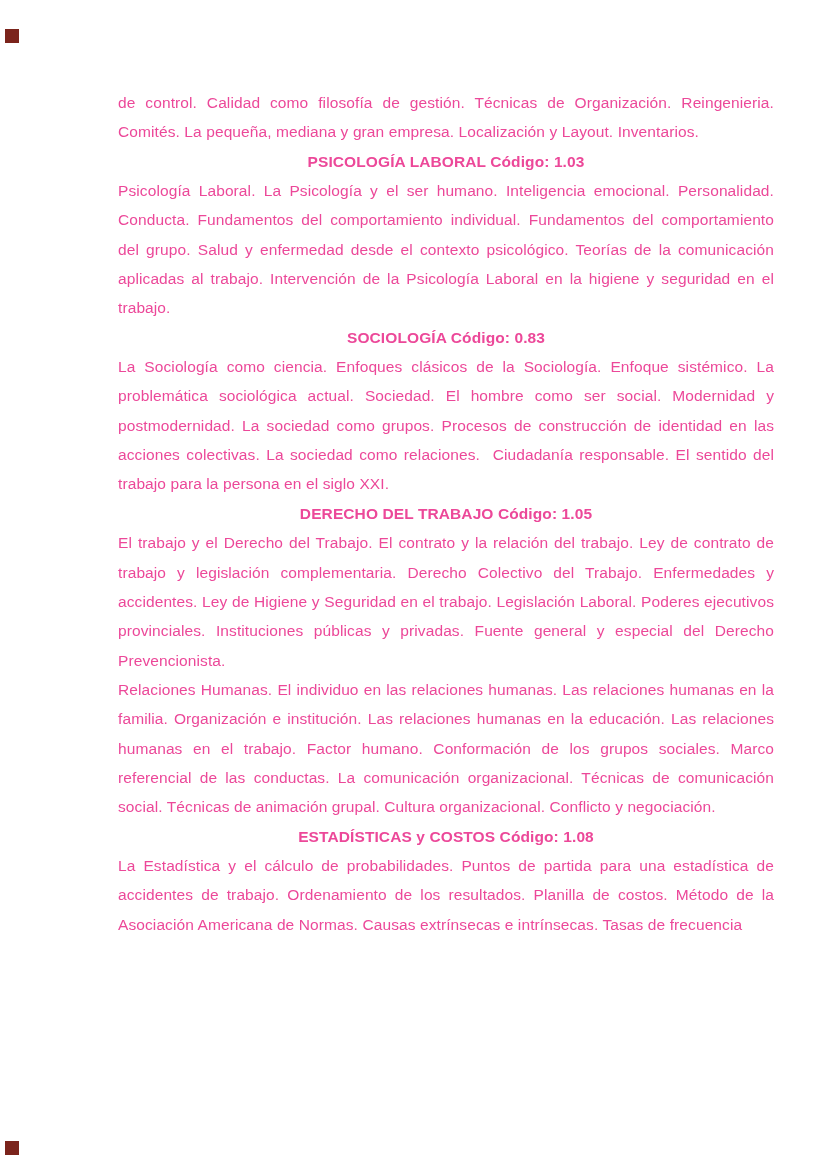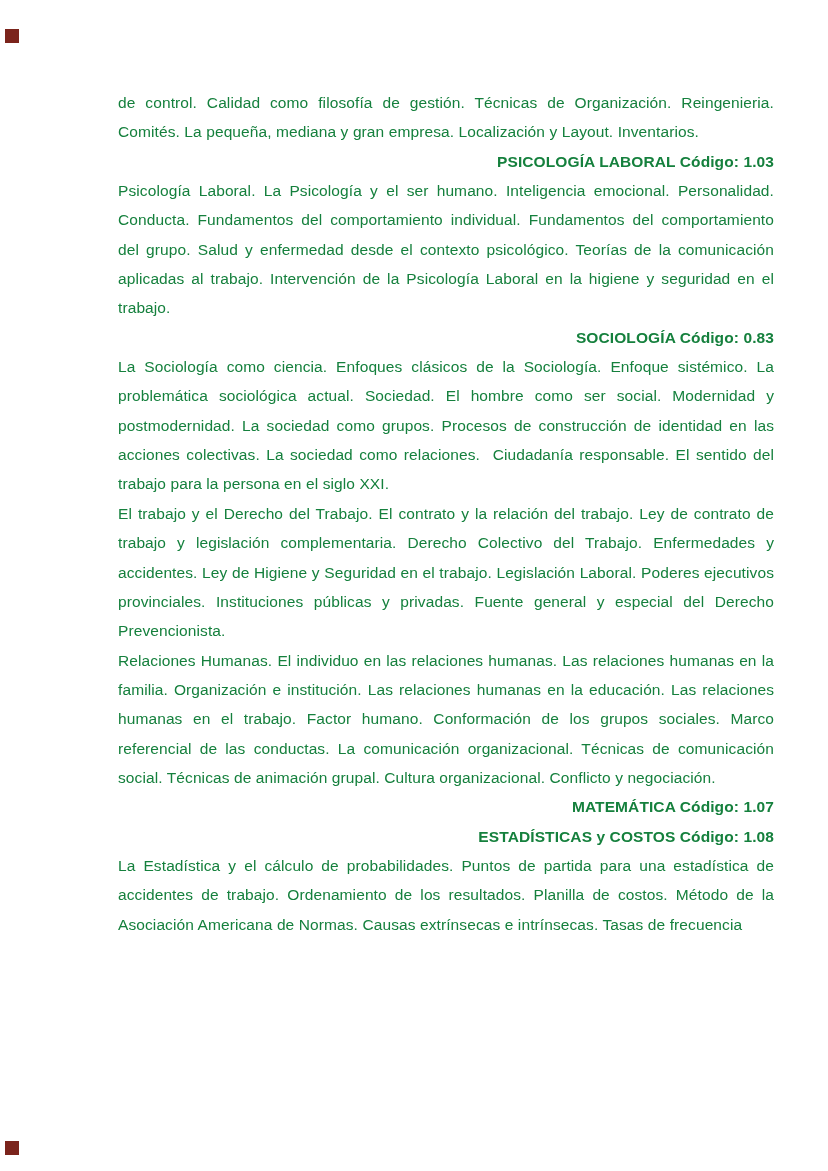--- a/index.html
+++ b/index.html
@@ -20,52 +20,52 @@
     width: 14px;
     height: 14px;
   }
   .corner-marker.top { left: 5px; top: 29px; }
   .corner-marker.bottom { left: 5px; top: 1141px; }
   .doc-content {
     position: absolute;
     left: 118px;
     top: 88px;
     width: 656px;
-    color: #15803d;
+    color: #ec4899;
     font-size: 15.5px;
     line-height: 29.35px;
     letter-spacing: 0.1px;
   }
   .para {
     margin: 0;
     text-align: justify;
     white-space: pre-wrap;
   }
   .heading {
     margin: 0;
     font-weight: bold;
-    text-align: right;
+    text-align: center;
     white-space: pre-wrap;
   }
 </style>
 </head>
 <body>
 
 <div class="page">
 
   <div class="corner-marker top" style="background-color: rgb(123, 36, 28);"></div>
 
   <div class="corner-marker bottom" style="background-color: rgb(123, 36, 28);"></div>
 
   <div class="doc-content">
     <p class="para">de control. Calidad como filosofía de gestión. Técnicas de Organización. Reingenieria. Comités. La pequeña, mediana y gran empresa. Localización y Layout. Inventarios.</p>
     <p class="heading">PSICOLOGÍA LABORAL Código: 1.03</p>
     <p class="para">Psicología Laboral. La Psicología y el ser humano. Inteligencia emocional. Personalidad. Conducta. Fundamentos del comportamiento individual. Fundamentos del comportamiento del grupo. Salud y enfermedad desde el contexto psicológico. Teorías de la comunicación aplicadas al trabajo. Intervención de la Psicología Laboral en la higiene y seguridad en el trabajo.</p>
     <p class="heading">SOCIOLOGÍA Código: 0.83</p>
     <p class="para">La Sociología como ciencia. Enfoques clásicos de la Sociología. Enfoque sistémico. La problemática sociológica actual. Sociedad. El hombre como ser social. Modernidad y postmodernidad. La sociedad como grupos. Procesos de construcción de identidad en las acciones colectivas. La sociedad como relaciones.  Ciudadanía responsable. El sentido del trabajo para la persona en el siglo XXI.</p>
+    <p class="heading">DERECHO DEL TRABAJO Código: 1.05</p>
     <p class="para">El trabajo y el Derecho del Trabajo. El contrato y la relación del trabajo. Ley de contrato de trabajo y legislación complementaria. Derecho Colectivo del Trabajo. Enfermedades y accidentes. Ley de Higiene y Seguridad en el trabajo. Legislación Laboral. Poderes ejecutivos provinciales. Instituciones públicas y privadas. Fuente general y especial del Derecho Prevencionista.</p>
     <p class="para">Relaciones Humanas. El individuo en las relaciones humanas. Las relaciones humanas en la familia. Organización e institución. Las relaciones humanas en la educación. Las relaciones humanas en el trabajo. Factor humano. Conformación de los grupos sociales. Marco referencial de las conductas. La comunicación organizacional. Técnicas de comunicación social. Técnicas de animación grupal. Cultura organizacional. Conflicto y negociación.</p>
-    <p class="heading"> MATEMÁTICA Código: 1.07</p>
     <p class="heading">ESTADÍSTICAS y COSTOS Código: 1.08</p>
     <p class="para">La Estadística y el cálculo de probabilidades. Puntos de partida para una estadística de accidentes de trabajo. Ordenamiento de los resultados. Planilla de costos. Método de la Asociación Americana de Normas. Causas extrínsecas e intrínsecas. Tasas de frecuencia</p>
   </div>
 
 </div>
 
 </body></html>

